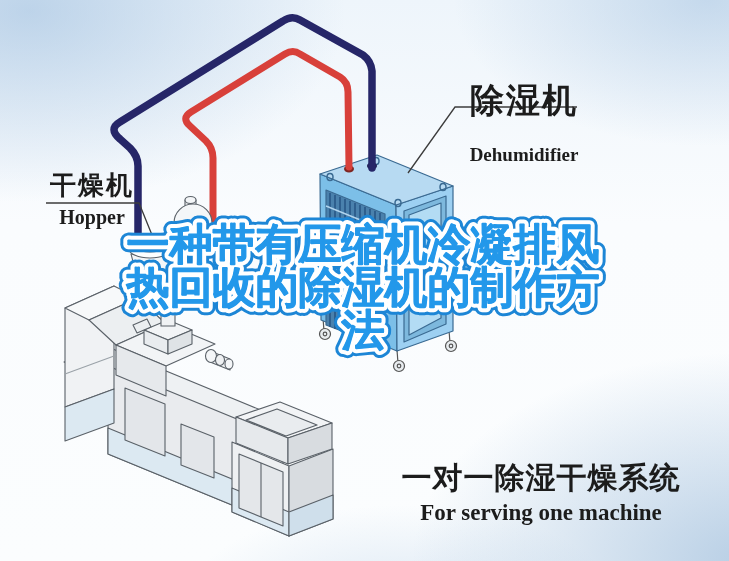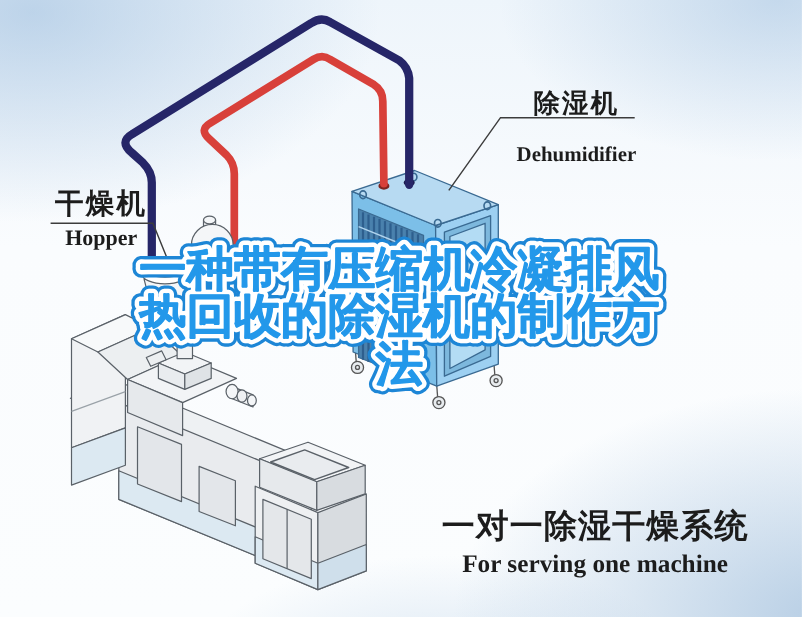--- a/index.html
+++ b/index.html
@@ -9,21 +9,21 @@
       radial-gradient(60% 45% at 97% 0%, rgba(140,178,216,.42), rgba(140,178,216,0) 58%),
       radial-gradient(75% 60% at 103% 100%, rgba(128,168,208,.55), rgba(128,168,208,0) 62%),
       radial-gradient(50% 30% at 55% 108%, rgba(150,185,220,.30), rgba(150,185,220,0) 60%),
       linear-gradient(180deg, #eef5fb 0%, #fafcfe 40%, #fbfdfe 100%);
     font-family:"Liberation Sans",sans-serif;}
   svg{position:absolute;left:0;top:0;}
   .lbl{position:absolute;color:#1c1c1c;text-align:center;}
   .lbl .zh{font-weight:bold;letter-spacing:2px;}
   .lbl .en{font-family:"Liberation Serif",serif;font-weight:bold;}
   .lbl-dehu{left:460px;top:78px;width:128px;}
-  .lbl-dehu .zh{font-size:24px;}
+  .lbl-dehu .zh{font-size:34px;}
   .lbl-dehu .en{font-size:19px;margin-top:20px;}
   .lbl-hopper{left:42px;top:168px;width:100px;}
   .lbl-hopper .zh{font-size:26px;}
   .lbl-hopper .en{font-size:20px;margin-top:3px;}
   .caption{left:390px;top:458px;width:302px;}
   .caption .zh{font-size:30px;letter-spacing:1px;}
   .caption .en{font-size:23px;margin-top:1px;}
   .tt{font-family:"Liberation Sans",sans-serif;font-weight:bold;font-size:43px;}
 </style>
 </head>

